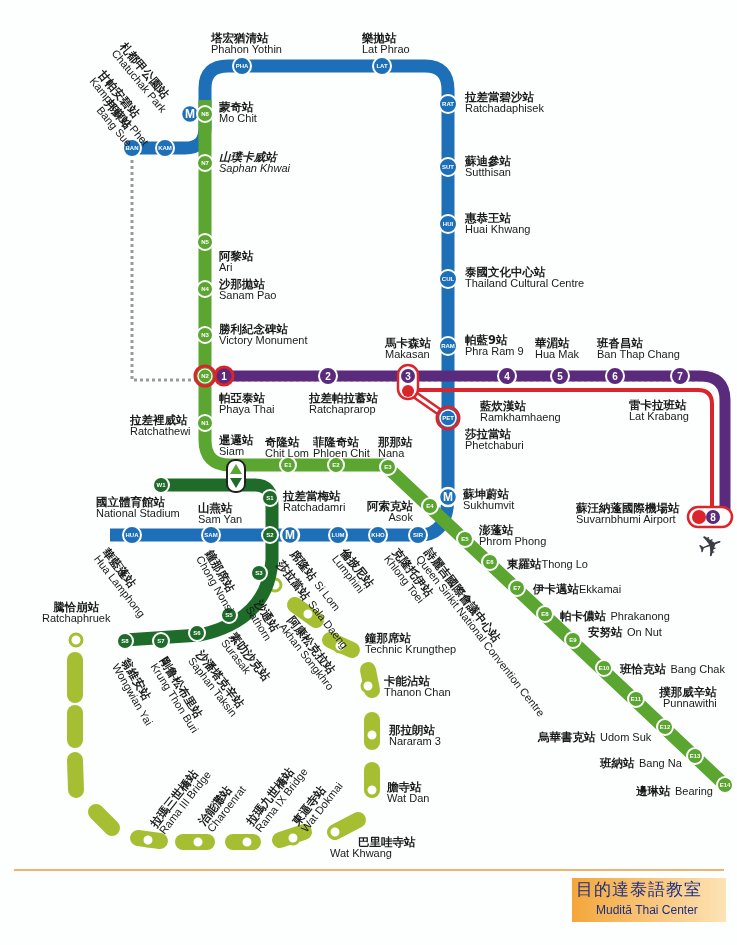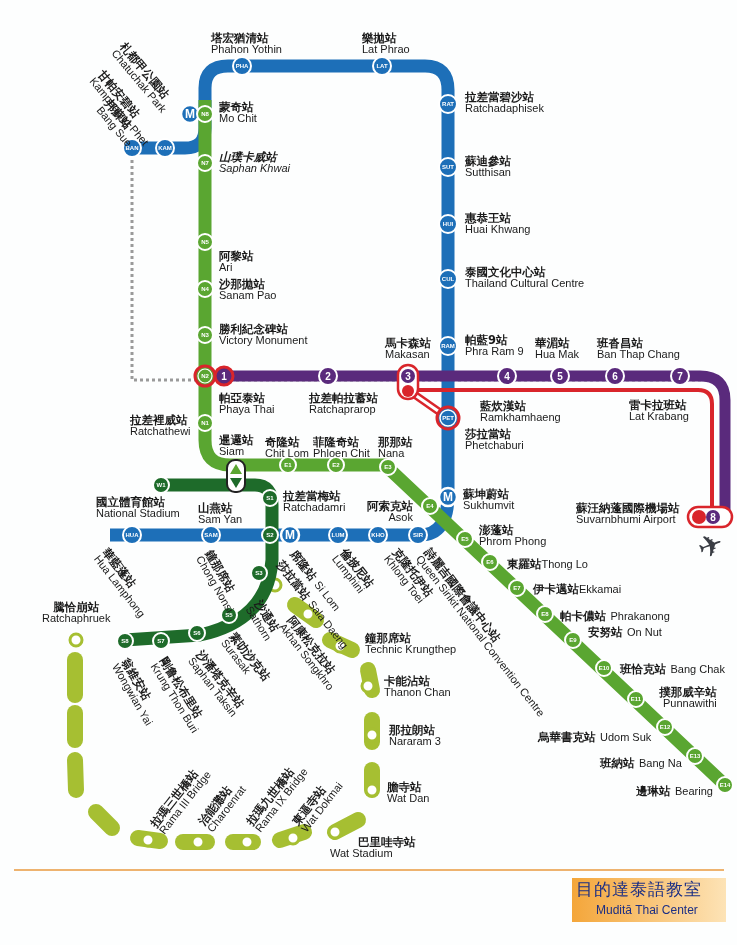--- a/index.html
+++ b/index.html
@@ -533,21 +533,21 @@
 <div class="lbl" style="left:389px;top:724px;">
       <span class="zh">那拉朗站</span>
       <span class="en">Nararam 3</span>
     </div>
 <div class="lbl" style="left:387px;top:781px;">
       <span class="zh">膽寺站</span>
       <span class="en">Wat Dan</span>
     </div>
 <div class="lbl" style="left:330px;top:836px;">
       <span class="zh" style="padding-left:28px">巴里哇寺站</span>
-      <span class="en">Wat Stadium</span>
+      <span class="en">Wat Khwang</span>
     </div>
 <div class="lbl rot" style="left:290px;top:820px;transform:rotate(-52deg);">
       <span class="zh">東逼寺站</span>
       <span class="en">Wat Dokmai</span>
     </div>
 <div class="lbl rot" style="left:244px;top:820px;transform:rotate(-52deg);">
       <span class="zh">拉瑪九世橋站</span>
       <span class="en">Rama IX Bridge</span>
     </div>
 <div class="lbl rot" style="left:196px;top:820px;transform:rotate(-52deg);">

